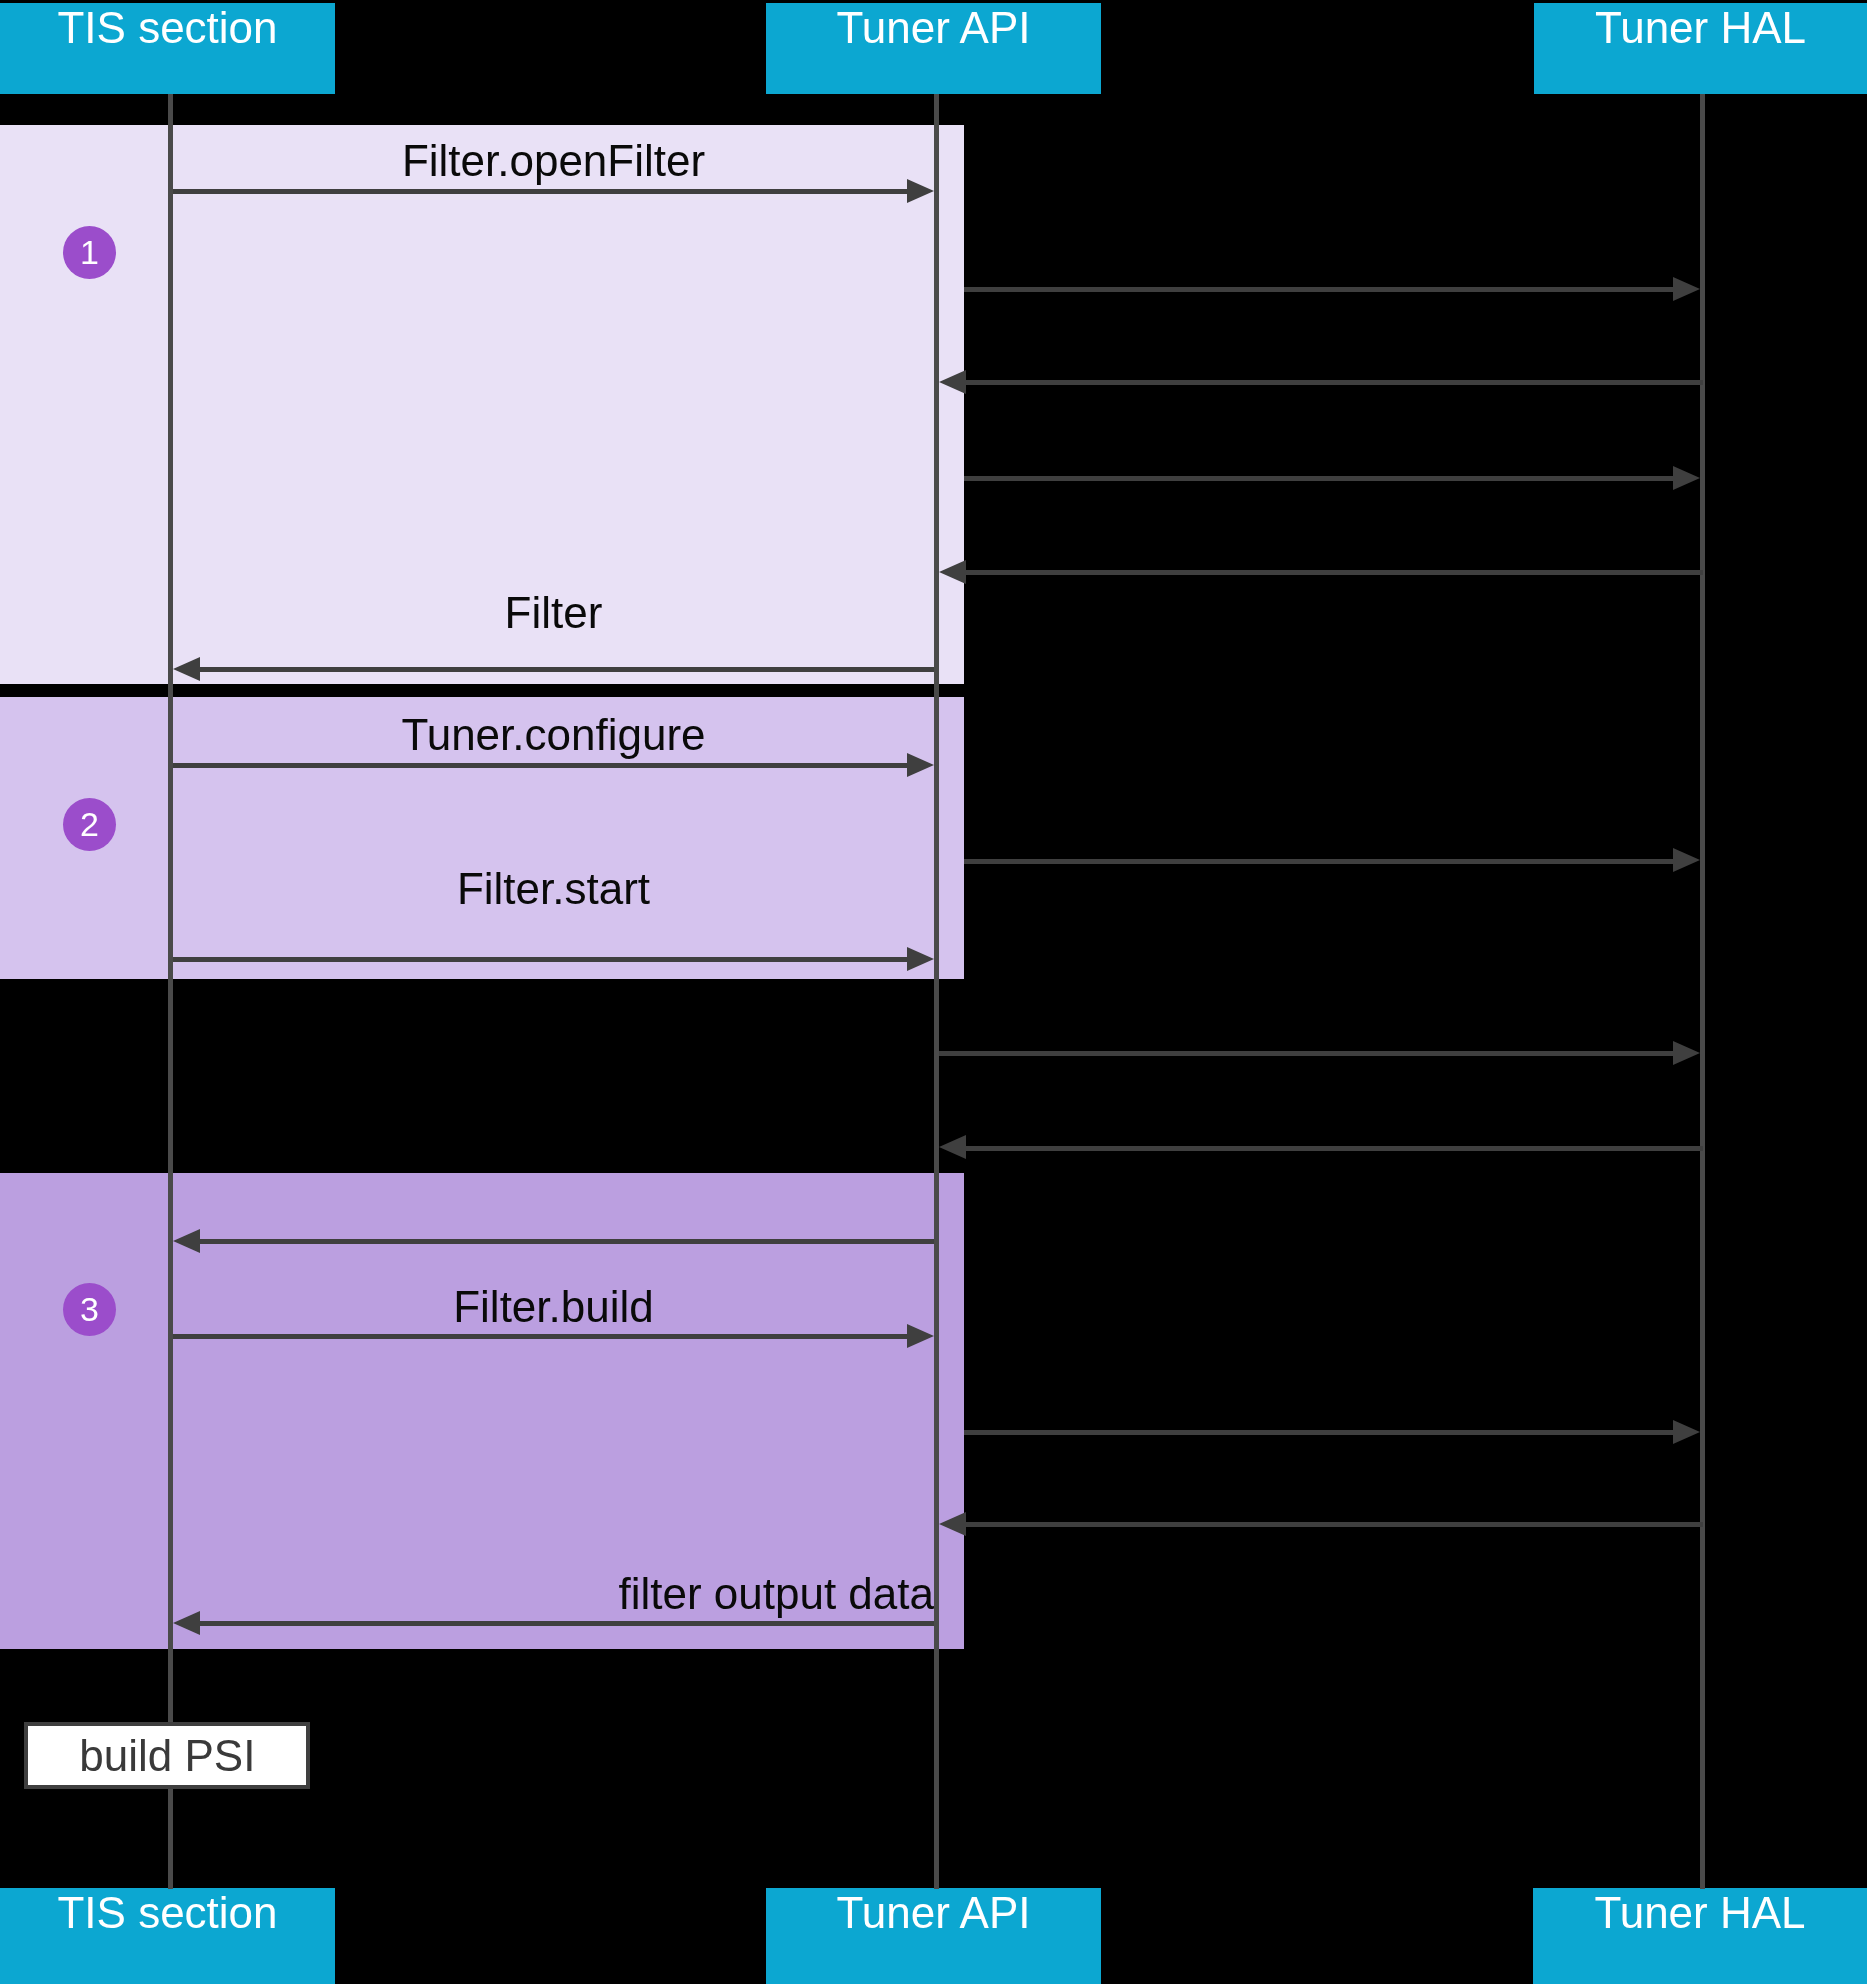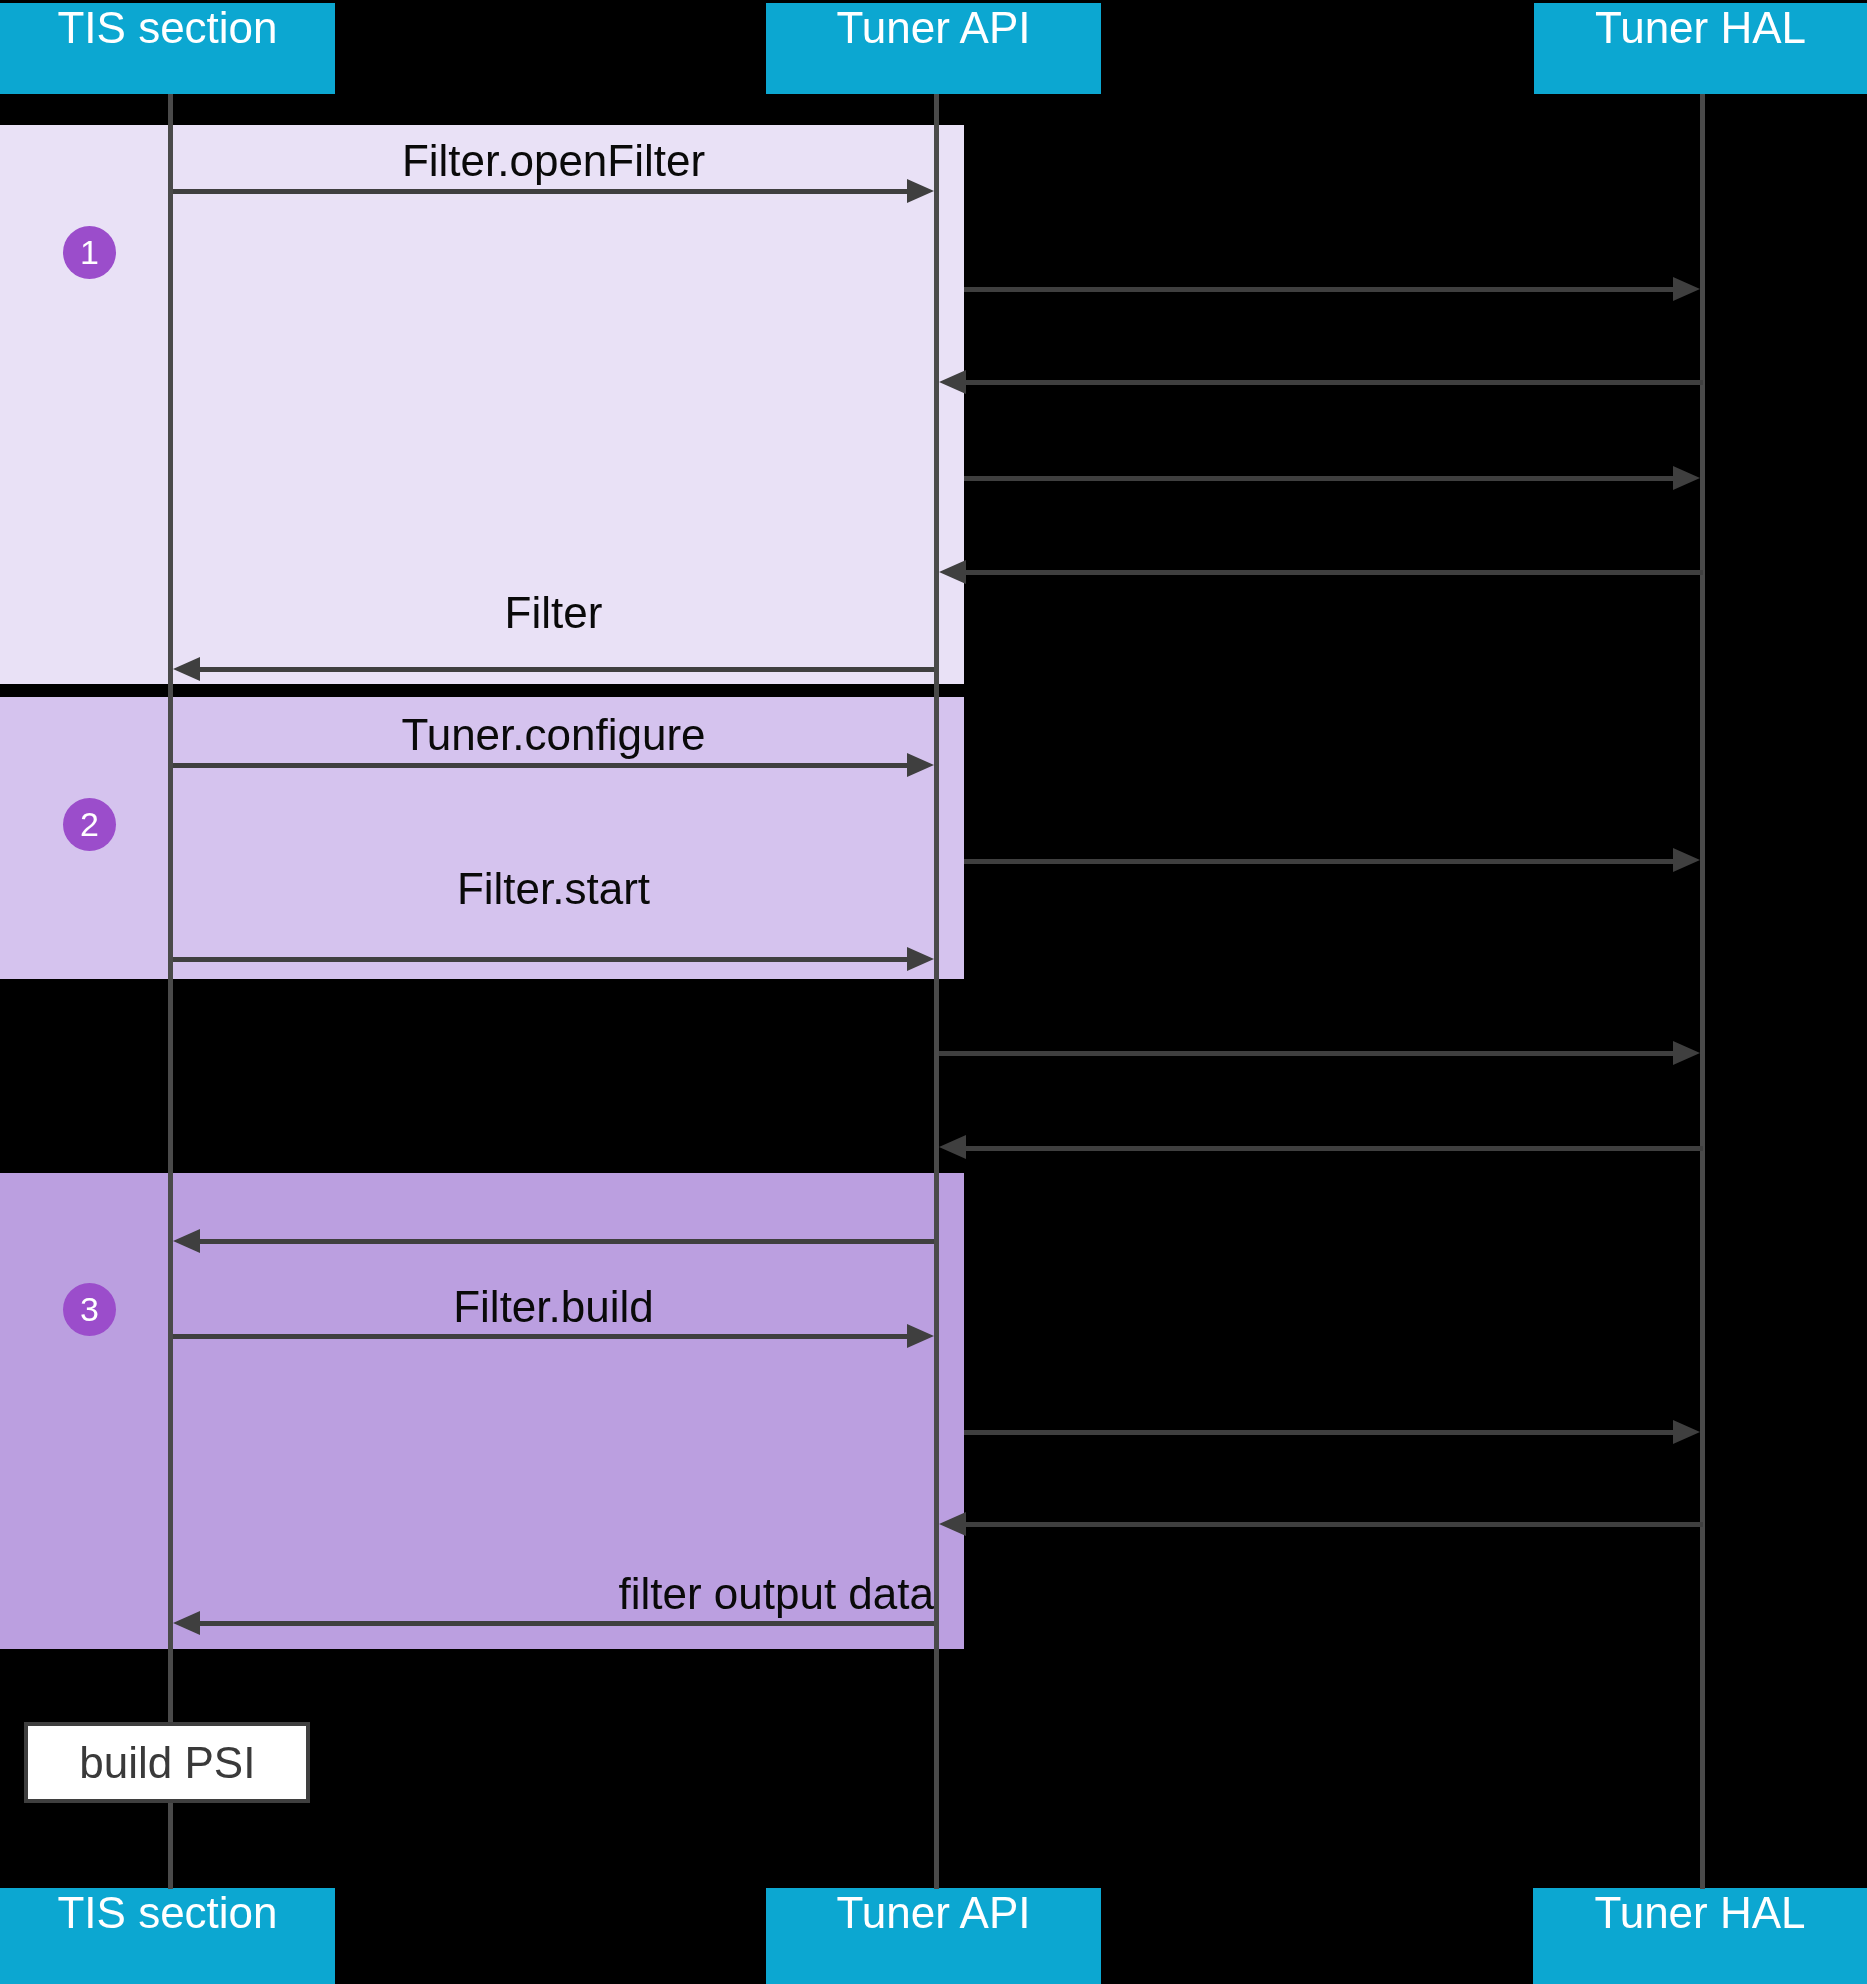--- a/index.html
+++ b/index.html
@@ -35,21 +35,21 @@
     position:absolute; width:0; height:0; z-index:3;
     border-top:12.4px solid transparent; border-bottom:12.4px solid transparent;
     border-left:27px solid #3f3f3f;
   }
   .head-left {
     position:absolute; width:0; height:0; z-index:3;
     border-top:12.4px solid transparent; border-bottom:12.4px solid transparent;
     border-right:27px solid #3f3f3f;
   }
   .note {
-    position:absolute; left:24.4px; top:1722px; width:286px; height:81px;
+    position:absolute; left:24.4px; top:1722px; width:286px; height:67px;
     box-sizing:border-box; background:#ffffff; border:4.8px solid #3f3f3f;
     color:#3a3a3a; font-size:44px; display:flex; align-items:center;
     justify-content:center; z-index:5;
   }
 </style>
 </head>
 <body>
 
 <div id="canvas">
 

